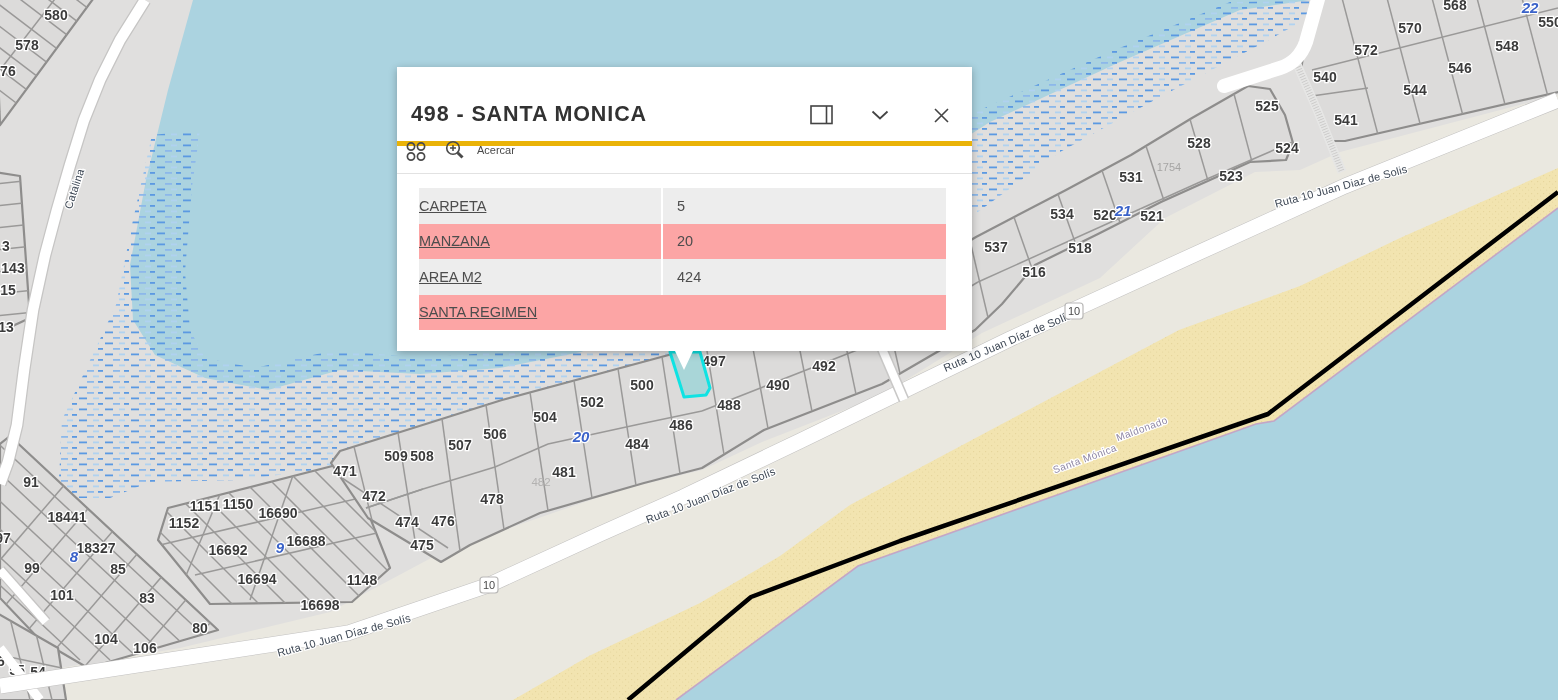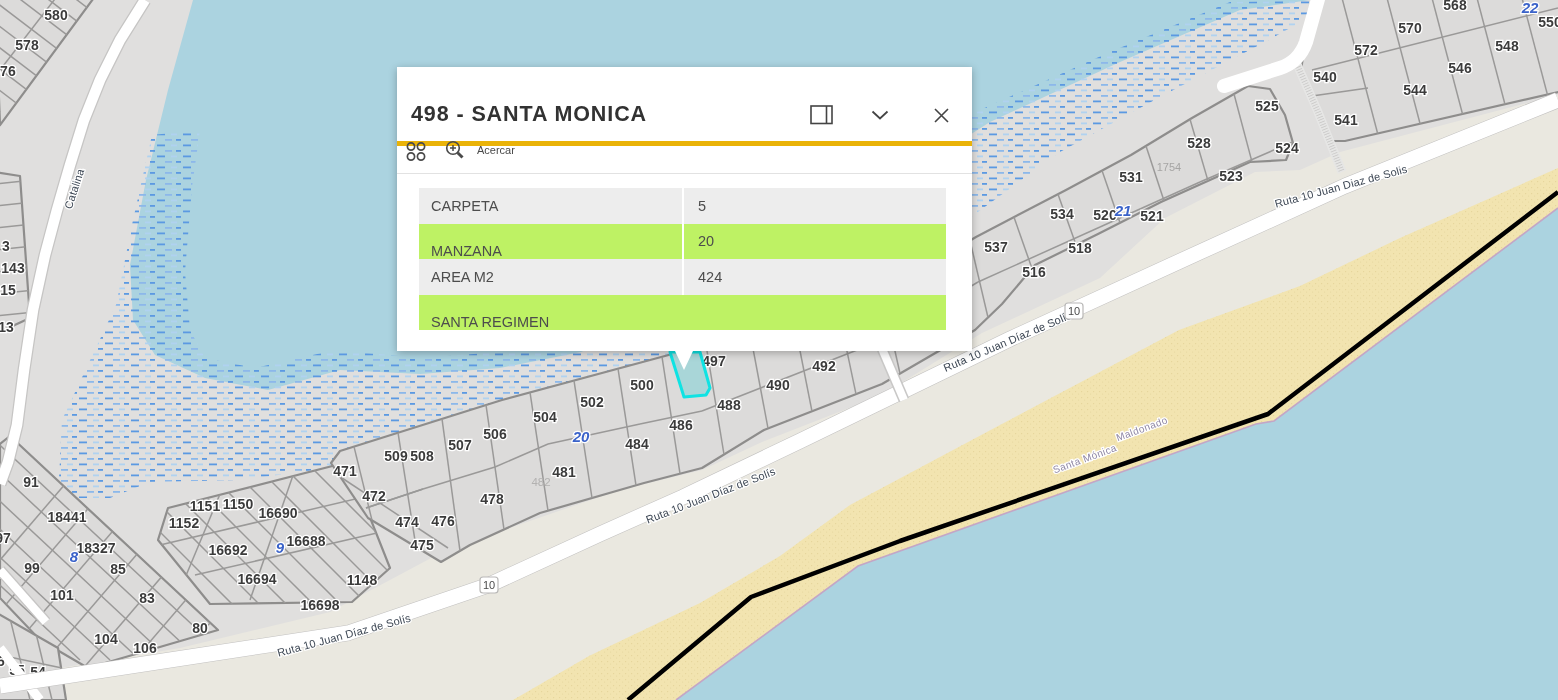--- a/index.html
+++ b/index.html
@@ -12,22 +12,22 @@
 .popup-pointer { position:absolute; left:278px; top:284px; width:0; height:0;
   border-left:9px solid transparent; border-right:9px solid transparent; border-top:19px solid #ffffff; }
 .popup-header { position:absolute; left:0; top:0; width:100%; height:63px; border-bottom:5px solid #eab308;margin-top:16px; }
 .popup-title { position:absolute; left:14px; top:86px; margin-top:-67px; font-size:21.5px; font-weight:bold; color:#323232; letter-spacing:0.9px; }
 .hdr-btn { position:absolute; top:0; }
 .popup-toolbar { position:absolute; left:0; top:64px; width:100%; height:43px; border-bottom:1px solid #e2e2e2; }
 .acercar { position:absolute; left:80px; top:13px; font-size:11px; color:#4a4a4a; }
 .popup-table { position:absolute; left:22px; top:121px; width:527px; font-size:14.5px; color:#4d4d4d; }
 .prow { display:flex; height:35.5px; align-items:center; }
 .prow.odd { background:#ededed; }
-.prow.even { background:#bef264;align-items:flex-end; }
-.pcell-l { width:263px; padding-left:12px; }
+.prow.even { background:#fca5a5; }
+.pcell-l { width:242px; padding-left:0;text-decoration:underline; }
 .pcell-r { padding-left:14px; border-left:2px solid #ffffff; height:100%; display:flex; align-items:center; flex:1; }
 </style>
 </head>
 <body>
 <div id="stage">
 
 <div id="map">
 <svg width="1558" height="700" viewBox="0 0 1558 700" xmlns="http://www.w3.org/2000/svg" font-family="Liberation Sans, sans-serif">
 <defs>
 <pattern id="marsh" width="26" height="11" patternUnits="userSpaceOnUse">

